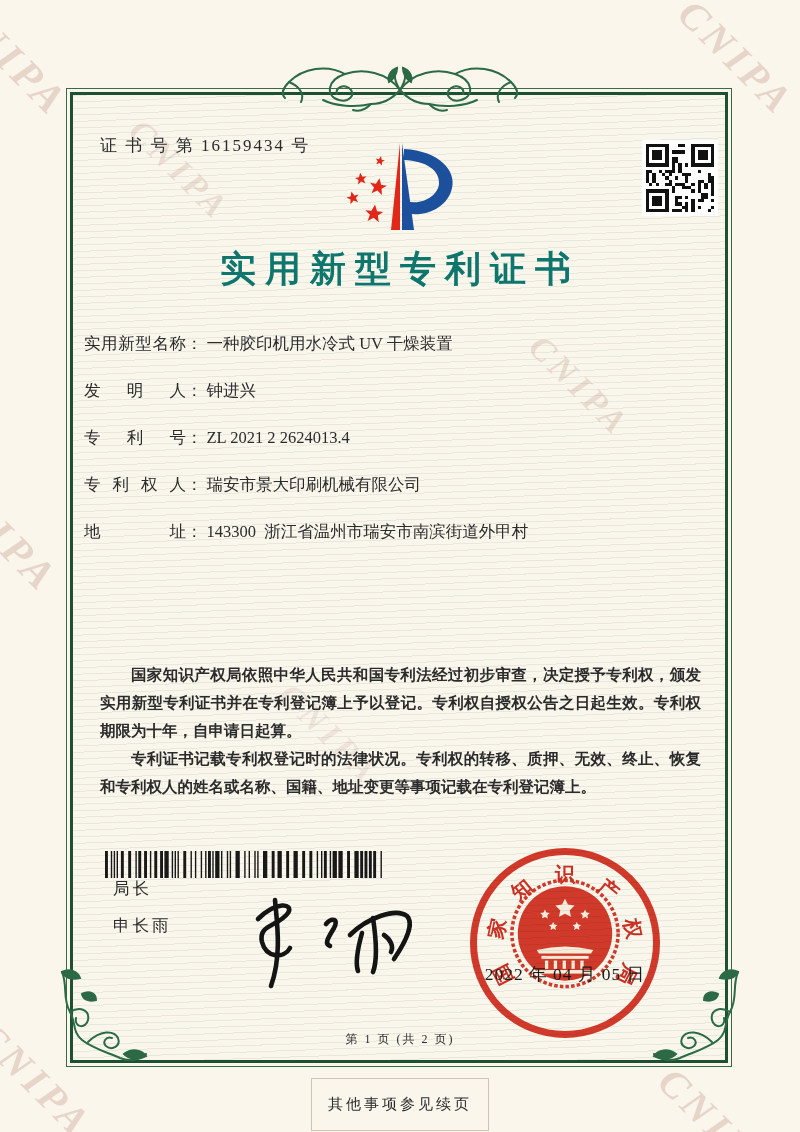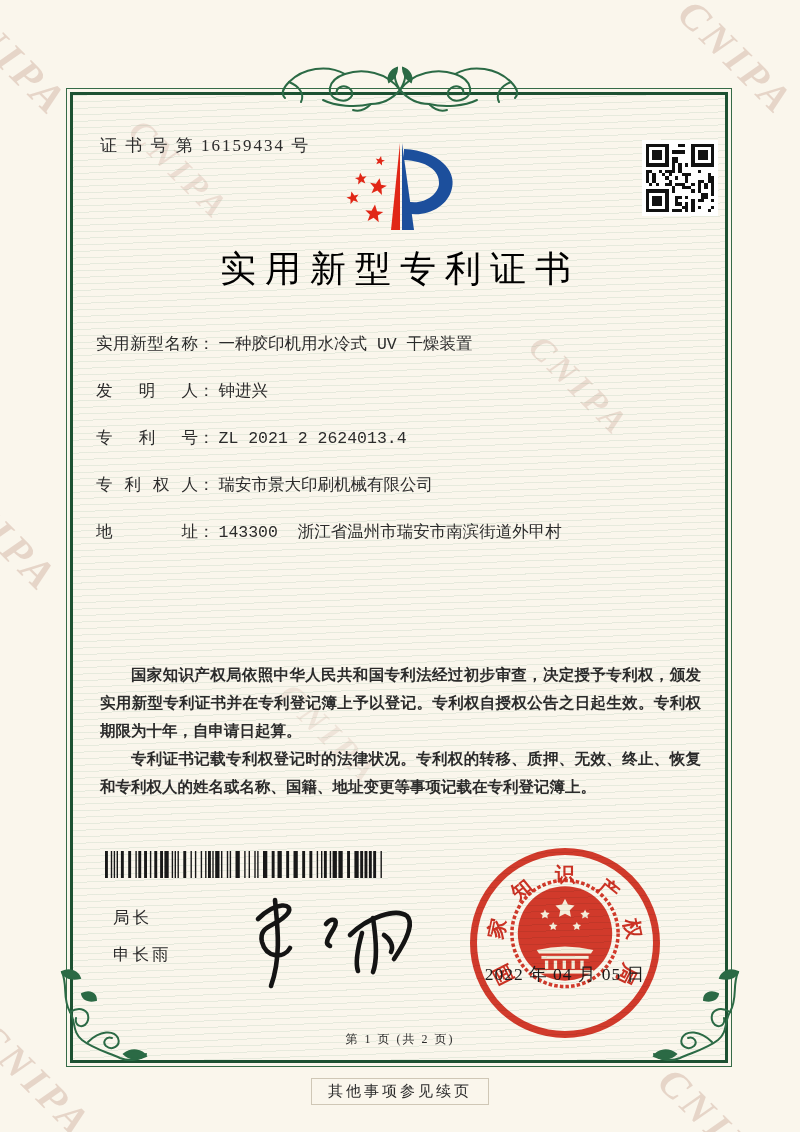--- a/index.html
+++ b/index.html
@@ -15,54 +15,54 @@
   .frame-inner{position:absolute;left:3px;top:3px;right:3px;bottom:3px;border:3px solid #1d5132;
       background:repeating-linear-gradient(178deg,rgba(125,170,140,.16) 0 1px,transparent 1px 6.5px);}
   .ornament{position:absolute;z-index:3;}
   
   .cert-no{position:absolute;left:100px;top:128px;font-size:17px;letter-spacing:2px;
       white-space:pre;z-index:4;margin-top:6px;}
   .logo{position:absolute;left:320px;top:133px;z-index:4;}
   .qr{position:absolute;left:642px;top:140px;width:76px;height:76px;background:#fff;
       padding:4px;box-sizing:border-box;z-index:4;}
   .title{position:absolute;left:0;top:245px;width:100%;text-align:center;font-size:36px;
-      font-weight:400;letter-spacing:9px;color:#000000;z-index:4;}
-  
-  .fields{position:absolute;left:96px;top:333px;width:580px;z-index:4;font-size:16.5px;font-family:Liberation Mono, monospace;}
+      font-weight:700;letter-spacing:9px;color:#0f766e;z-index:4;}
+  
+  .fields{position:absolute;left:84px;top:333px;width:580px;z-index:4;font-size:16.5px;}
   .row{position:relative;height:47px;}
   .flabel{display:inline-block;width:102px;text-align:justify;text-align-last:justify;
       text-justify:inter-character;vertical-align:top;}
   .colon{display:inline-block;margin-right:4px;}
   .fvalue{white-space:pre;}
   .grant2{position:absolute;left:248px;top:0;white-space:pre;}
   
   .legal{position:absolute;left:100px;top:661px;width:601px;font-size:15.5px;line-height:28px;
       text-align:justify;z-index:4;}
   .legal p{margin:0;text-indent:2em;font-weight:bold;}
   
   .barcode{position:absolute;left:105px;top:851px;z-index:4;}
   
-  .signer{position:absolute;left:113px;top:899px;font-size:16.5px;letter-spacing:3px;
+  .signer{position:absolute;left:113px;top:870px;font-size:16.5px;letter-spacing:3px;
       line-height:37px;z-index:4;}
   .signature{position:absolute;left:226px;top:893px;z-index:5;}
   
   .seal{position:absolute;left:470px;top:848px;width:190px;height:190px;z-index:4;
       mix-blend-mode:multiply;}
   .seal-ring{position:absolute;left:0;top:0;width:190px;height:190px;box-sizing:border-box;
       border-radius:50%;border:7px solid rgba(211,45,30,.93);}
   .seal-char{position:absolute;left:50%;top:50%;font-size:20px;font-weight:700;
       color:rgba(205,40,26,.95);}
   .emblem{position:absolute;left:50%;top:47%;transform:translate(-50%,-50%);}
   .seal-date{position:absolute;left:462px;top:962px;width:206px;text-align:center;
       font-size:17.5px;letter-spacing:1px;color:#1a1a1a;z-index:6;}
   
   .page-no{position:absolute;left:0;top:1031px;width:100%;text-align:center;font-size:12px;
       letter-spacing:2px;z-index:4;}
   .note-box{position:absolute;left:50%;top:1078px;transform:translateX(-50%);
-      border:1px solid #cfc7b6;padding:3px 16px;font-size:15px;letter-spacing:3px;z-index:4;
+      border:1px solid #cfc7b6;padding:16px 16px;font-size:15px;letter-spacing:3px;z-index:4;
       background:rgba(250,246,236,.6);}
 </style>
 </head>
 <body>
 
 <div class="cert">
 
   <div class="wm" style="left:-28px;top:-14px;font-size:42px;">CNIPA</div>
   <div class="wm" style="left:702px;top:-10px;font-size:40px;">CNIPA</div>
   <div class="wm" style="left:148px;top:112px;font-size:34px;color:rgba(214,186,172,.4);">CNIPA</div>

